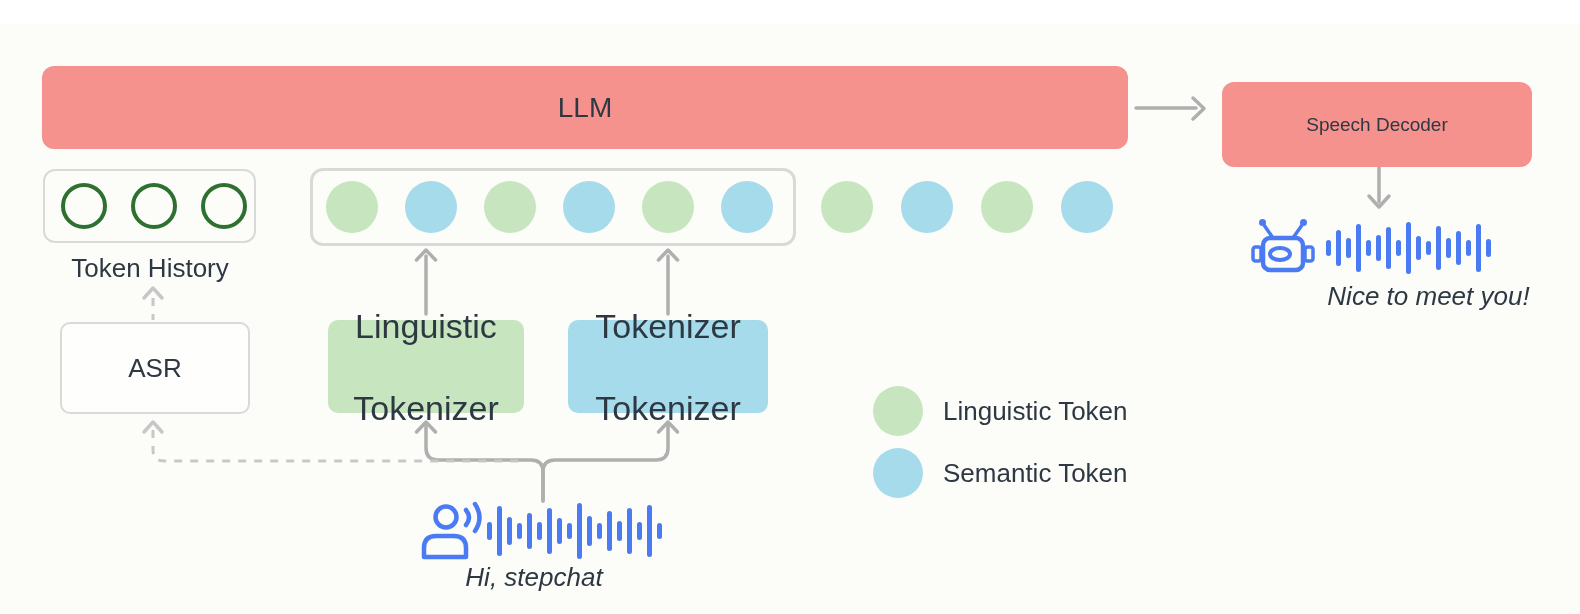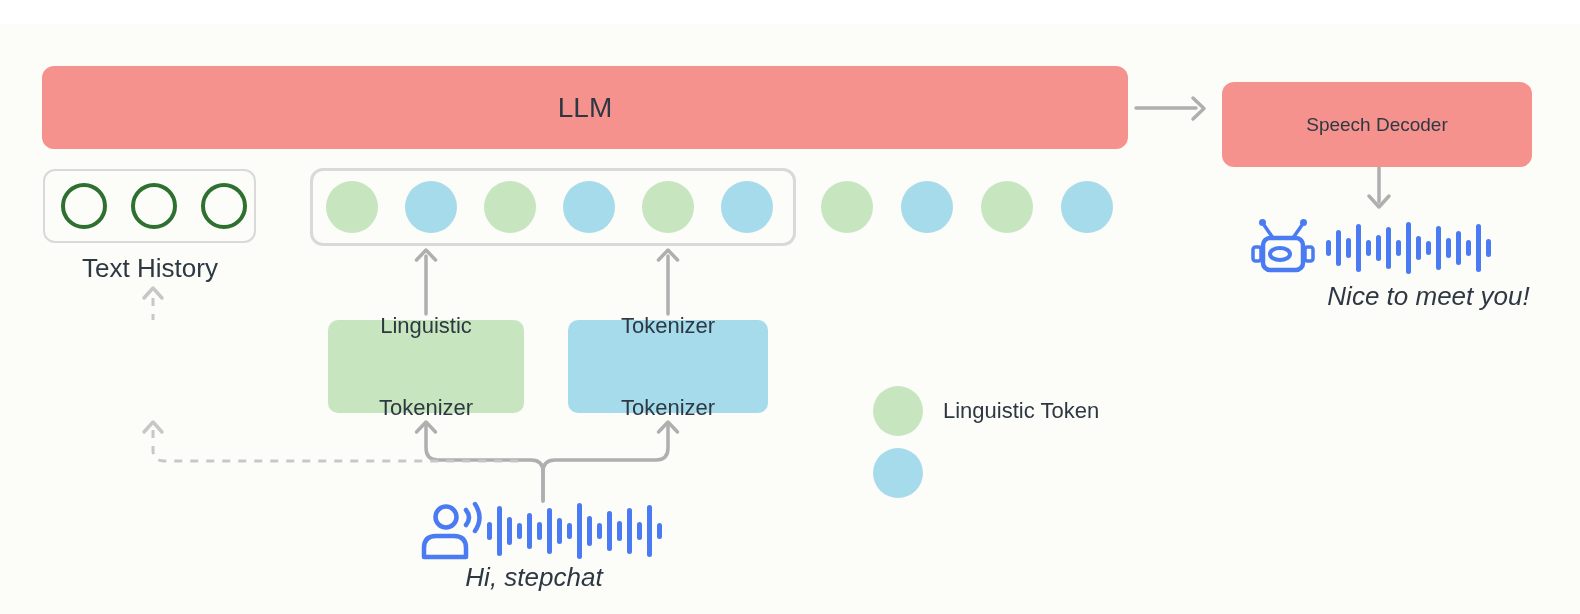--- a/index.html
+++ b/index.html
@@ -10,21 +10,21 @@
   }
   #connectors{position:absolute;left:0;top:0;width:1580px;height:614px;}
   .box{position:absolute;display:flex;align-items:center;justify-content:center;box-sizing:border-box;}
   .pink{background:var(--pink);border-radius:12px;}
   #llm-box{left:42px;top:42px;width:1086px;height:83px;font-size:28px;}
   #speech-decoder-box{left:1222px;top:58px;width:310px;height:85px;font-size:19px;}
   .white-box{background:#FEFEFD;border:2.5px solid var(--border);border-radius:10px;}
   #asr-box{left:60px;top:298px;width:190px;height:92px;font-size:26px;}
   #linguistic-tokenizer-box{left:328px;top:296px;width:196px;height:93px;background:var(--green);border-radius:10px;}
   #semantic-tokenizer-box{left:568px;top:296px;width:200px;height:93px;background:var(--blue);border-radius:10px;}
-  .two-line{display:flex;flex-direction:column;align-items:center;font-size:22px;line-height:34px;gap:48px;}
+  .two-line{display:flex;flex-direction:column;align-items:center;font-size:34px;line-height:34px;gap:48px;}
   .token-container{position:absolute;box-sizing:border-box;background:transparent;border:2.5px solid var(--border);border-radius:13px;display:flex;align-items:center;}
   #text-history-container{left:43px;top:145px;width:213px;height:74px;padding-left:16px;border-radius:12px;}
   #text-history-container .tokens{display:flex;gap:24px;}
   #token-sequence-container{left:310px;top:144px;width:486px;height:78px;padding-left:13px;border-width:3px;}
   #token-sequence-container .tokens{display:flex;gap:27px;}
   #outside-tokens{position:absolute;left:821px;top:157px;display:flex;gap:28px;}
   .tok{width:52px;height:52px;border-radius:50%;box-sizing:border-box;}
   .tok.linguistic{background:var(--green);}
   .tok.semantic{background:var(--blue);}
   .tok.text{width:46px;height:46px;border:4.5px solid var(--dgreen);background:transparent;}
@@ -32,21 +32,21 @@
   #text-history-label{left:50px;top:229px;width:200px;}
   .quote{font-style:italic;}
   #user-utterance{left:424px;top:538px;width:220px;}
   #assistant-utterance{left:1316px;top:257px;width:225px;}
   .legend{position:absolute;left:873px;top:362px;display:flex;flex-direction:column;gap:12px;}
   .legend-row{display:flex;align-items:center;gap:20px;height:50px;}
   .swatch{width:50px;height:50px;border-radius:50%;box-sizing:border-box;flex:none;}
   .swatch.linguistic{background:var(--green);}
   .swatch.semantic{background:var(--blue);}
   .swatch.text{width:48px;height:48px;border:5px solid var(--dgreen);background:transparent;}
-  .legend-label{font-size:22px;}
+  .legend-label{font-size:26px;}
   .waveform{position:absolute;display:flex;align-items:center;gap:5px;height:64px;}
   #user-waveform{left:487px;top:475px;}
   #assistant-waveform{left:1326px;top:192px;}
   .wbar{width:5px;border-radius:3px;background:var(--iblue);flex:none;}
   .icon-svg{position:absolute;}
 </style>
 </head>
 <body>
 
 <div id="canvas" style="--bg: #FCFCF9; --pink: #F6928D; --green: #C7E6BF; --blue: #A6DBEB; --dgreen: #2E7030; --border: #D9D9D9; --iblue: #4B7BF2; --text: #2E3842;">
@@ -85,39 +85,42 @@
     <span>Speech Decoder</span>
   </div>
 
   <div class="token-container" id="text-history-container">
     <div class="tokens" id="history-tokens">
         <div class="tok text"></div>
         <div class="tok text"></div>
         <div class="tok text"></div>
       </div>
   </div>
-  <div class="caption" id="text-history-label">Text History</div>
+  <div class="caption" id="text-history-label">Token History</div>
 
   <div class="token-container" id="token-sequence-container">
     <div class="tokens" id="boxed-tokens">
         <div class="tok linguistic"></div>
         <div class="tok semantic"></div>
         <div class="tok linguistic"></div>
         <div class="tok semantic"></div>
         <div class="tok linguistic"></div>
         <div class="tok semantic"></div>
       </div>
   </div>
   <div id="outside-tokens">
       <div class="tok linguistic"></div>
       <div class="tok semantic"></div>
       <div class="tok linguistic"></div>
       <div class="tok semantic"></div>
     </div>
 
+  <div class="box white-box" id="asr-box">
+    <span>ASR</span>
+  </div>
 
   <div class="box" id="linguistic-tokenizer-box">
     <div class="two-line">
       <span>Linguistic</span>
       <span>Tokenizer</span>
     </div>
   </div>
 
   <div class="box" id="semantic-tokenizer-box">
     <div class="two-line">
@@ -154,20 +157,21 @@
     </div>
   <div class="caption quote" id="user-utterance">Hi, stepchat</div>
 
   <div class="legend">
     <div class="legend-row">
       <div class="swatch linguistic"></div>
       <span class="legend-label">Linguistic Token</span>
     </div>
     <div class="legend-row">
       <div class="swatch semantic"></div>
+      <span class="legend-label">Semantic Token</span>
     </div>
   </div>
 
   <svg class="icon-svg" style="left:1250px;top:192px" width="70" height="64" viewBox="0 0 70 64">
     <rect x="13" y="22" width="40" height="32" rx="7" fill="none" class="istroke" stroke-width="4.5" stroke="#4B7BF2"></rect>
     <ellipse cx="30" cy="38" rx="10" ry="6" fill="none" class="istroke" stroke-width="4" stroke="#4B7BF2"></ellipse>
     <rect x="3" y="31" width="8" height="14" rx="2.5" fill="none" class="istroke" stroke-width="3.5" stroke="#4B7BF2"></rect>
     <rect x="55" y="31" width="8" height="14" rx="2.5" fill="none" class="istroke" stroke-width="3.5" stroke="#4B7BF2"></rect>
     <line x1="23" y1="22" x2="14" y2="9" class="istroke" stroke-width="3.5" stroke="#4B7BF2"></line>
     <circle cx="12.5" cy="6.5" r="3.5" class="ifill" fill="#4B7BF2"></circle>

